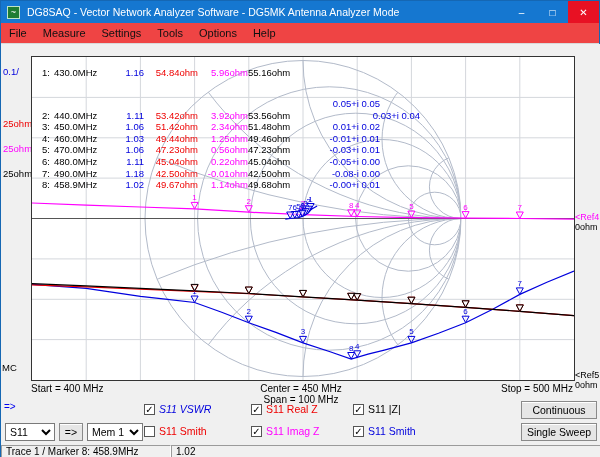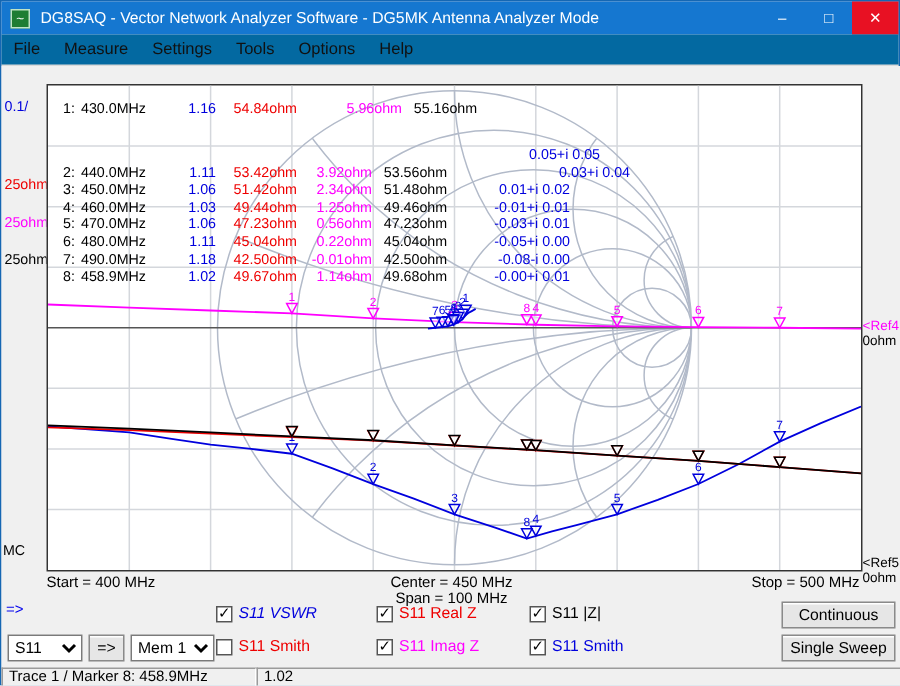--- a/index.html
+++ b/index.html
@@ -7,40 +7,40 @@
     font-family:"Liberation Sans",sans-serif;}
   .window{position:relative;width:600px;height:457px;border:1px solid #1567b3}
   
   .titlebar{position:absolute;left:0;top:0;width:100%;height:22px;background:#1577d0;color:#fff;display:flex;align-items:center}
   .app-icon{width:13px;height:13px;margin-left:6px;background:#1e7d33;border:1px solid #bfe3c6;color:#fff;font-size:9px;line-height:11px;text-align:center}
   .title-text{margin-left:7px;font-size:10.5px;white-space:nowrap}
   .win-controls{margin-left:auto;display:flex;height:22px}
   .win-btn{width:31px;height:22px;display:flex;align-items:center;justify-content:center;font-size:10px;color:#fff;cursor:default}
   .win-btn.close{background:#e81123}
   
-  .menubar{position:absolute;left:0;top:22px;width:100%;height:21px;background:#0369a1;border-bottom:1px solid #d9d9d9;display:flex;align-items:center;font-size:11px;color:#111}
+  .menubar{position:absolute;left:0;top:22px;width:100%;height:21px;background:#ef4444;border-bottom:1px solid #d9d9d9;display:flex;align-items:center;font-size:11px;color:#111}
   .menu-item{padding:3px 8px}
   
   .workspace{position:absolute;left:0;top:43px;width:600px;height:400px;background:#f0f0f0;font-size:10px}
   .plot{position:absolute;left:30px;top:12px;width:544px;height:325px;background:#fff;border:1px solid #333}
   #plot-svg{position:absolute;left:0;top:0}
   #plot-svg text{font-family:"Liberation Sans",sans-serif}
   .lscale{position:absolute;left:2px;font-size:9.5px;white-space:nowrap}
   #lscale0{top:22px}#lscale1{top:74px}#lscale2{top:99px}#lscale3{top:124px}
   .mc{position:absolute;left:1px;top:318px;font-size:9.5px;color:#000}
   .arrow-label{position:absolute;left:3px;top:357px;font-size:10px;color:#0000ee}
   
   .marker-table{position:absolute;left:4px;top:10px;font-size:9.5px;line-height:11.6px;white-space:nowrap}
   .mt-row{display:flex}
   .mt-n{width:14px;text-align:right}
   .mt-freq{width:60px;margin-left:4px}
   .mt-vswr{width:30px;text-align:right}
   .mt-real_z{width:54px;text-align:right}
   .mt-imag_z{width:50px;text-align:right}
-  .mt-z{width:58px;text-align:center}
+  .mt-z{width:58px;text-align:left}
   .mt-smith{width:74px;text-align:right}
   
   .freq{position:absolute;top:339px;font-size:10px;color:#000;white-space:nowrap}
   .freq.start{left:30px}
   .freq.centerblock{left:230px;width:140px;text-align:center;top:339px}
   .freq.centerblock span{display:block}
   .freq.stop{right:28px}
   .ref{position:absolute;left:574px;width:25px;font-size:9px;line-height:10px;white-space:nowrap}
   #ref4{top:168px}#ref5{top:326px}
   
@@ -204,21 +204,21 @@
           <text x="258.2" y="153.0" text-anchor="middle" font-size="8" fill="#0000dd">7</text>
           <path d="M267.0 153.3L274.0 153.3L270.5 159.8Z" fill="#ffffff" fill-opacity="0.5" stroke="#0000dd"></path>
           <text x="270.5" y="151.3" text-anchor="middle" font-size="8" fill="#0000dd">8</text>
         </svg>
       <div class="marker-table" id="marker-table">
           <div class="mt-row">
             <span class="mt-n" style="color: rgb(0, 0, 0);">1:</span>
             <span class="mt-freq" style="color: rgb(0, 0, 0);">430.0MHz</span>
             <span class="mt-vswr" style="color: rgb(0, 0, 221);">1.16</span>
             <span class="mt-real_z" style="color: rgb(238, 0, 0);">54.84ohm</span>
-            <span class="mt-imag_z" style="color: rgb(255, 0, 255); margin-left: 20px;">5.96ohm</span>
+            <span class="mt-imag_z" style="color: rgb(255, 0, 255);">5.96ohm</span>
             <span class="mt-z" style="color: rgb(0, 0, 0);">55.16ohm</span>
             <span class="mt-smith" style="color: rgb(0, 0, 221); margin-top: 31px;">0.05+i 0.05</span>
           </div>
           <div class="mt-row">
             <span class="mt-n" style="color: rgb(0, 0, 0);">2:</span>
             <span class="mt-freq" style="color: rgb(0, 0, 0);">440.0MHz</span>
             <span class="mt-vswr" style="color: rgb(0, 0, 221);">1.11</span>
             <span class="mt-real_z" style="color: rgb(238, 0, 0);">53.42ohm</span>
             <span class="mt-imag_z" style="color: rgb(255, 0, 255);">3.92ohm</span>
             <span class="mt-z" style="color: rgb(0, 0, 0);">53.56ohm</span>

